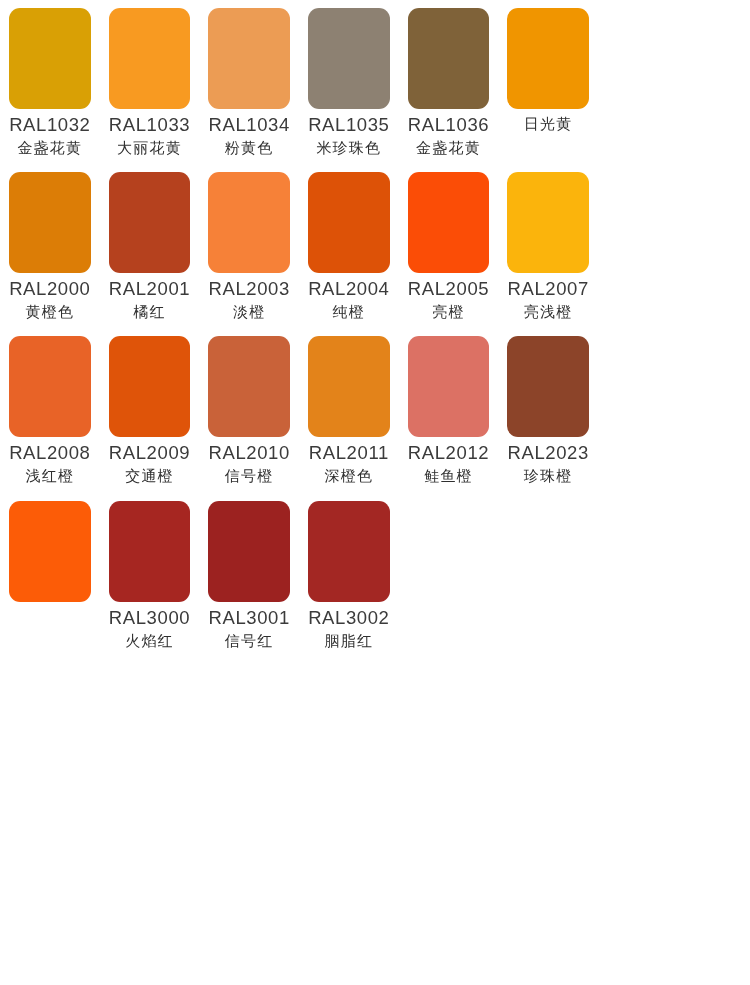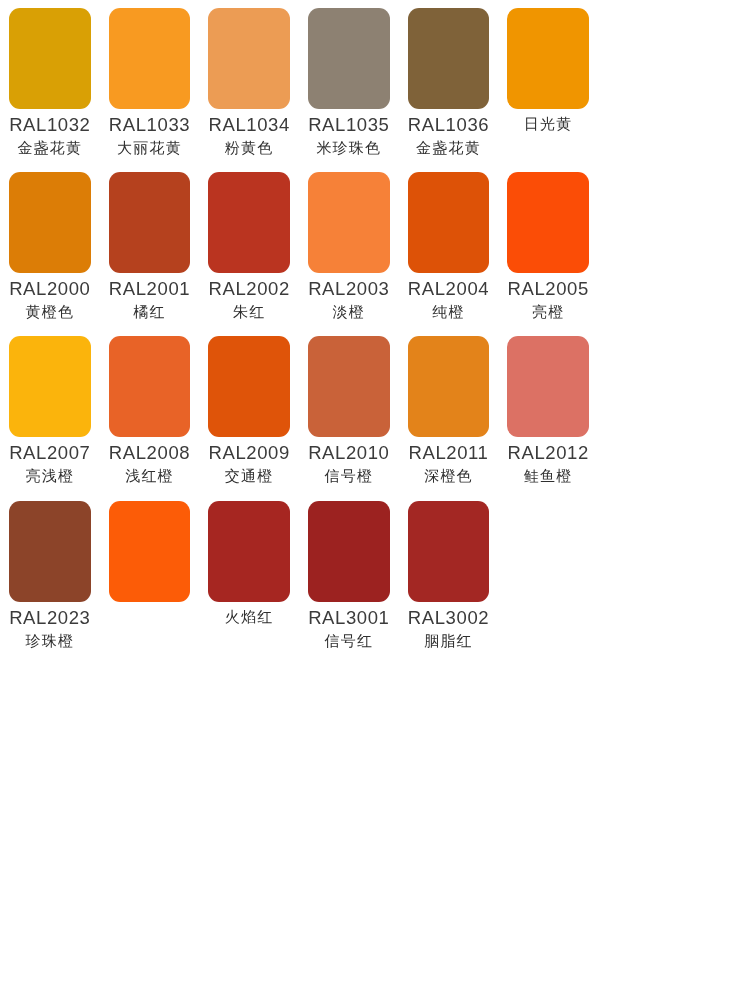--- a/index.html
+++ b/index.html
@@ -114,27 +114,20 @@
       </div>
     </div>
     <div class="swatch-cell">
       <div class="swatch-chip" style="background-color: rgb(181, 65, 30);"></div>
       <div class="swatch-label">
         <span class="swatch-code">RAL2001</span>
         <span class="swatch-name">橘红</span>
       </div>
     </div>
     <div class="swatch-cell">
-      <div class="swatch-chip" style="background-color: rgb(186, 52, 32);"></div>
-      <div class="swatch-label">
-        <span class="swatch-code">RAL2002</span>
-        <span class="swatch-name">朱红</span>
-      </div>
-    </div>
-    <div class="swatch-cell">
       <div class="swatch-chip" style="background-color: rgb(246, 129, 56);"></div>
       <div class="swatch-label">
         <span class="swatch-code">RAL2003</span>
         <span class="swatch-name">淡橙</span>
       </div>
     </div>
     <div class="swatch-cell">
       <div class="swatch-chip" style="background-color: rgb(221, 82, 7);"></div>
       <div class="swatch-label">
         <span class="swatch-code">RAL2004</span>
@@ -196,20 +189,21 @@
         <span class="swatch-code">RAL2023</span>
         <span class="swatch-name">珍珠橙</span>
       </div>
     </div>
     <div class="swatch-cell">
       <div class="swatch-chip" style="background-color: rgb(252, 92, 7);"></div>
     </div>
     <div class="swatch-cell">
       <div class="swatch-chip" style="background-color: rgb(166, 38, 33);"></div>
       <div class="swatch-label">
+        <span class="swatch-code">RAL3000</span>
         <span class="swatch-name">火焰红</span>
       </div>
     </div>
     <div class="swatch-cell">
       <div class="swatch-chip" style="background-color: rgb(156, 34, 32);"></div>
       <div class="swatch-label">
         <span class="swatch-code">RAL3001</span>
         <span class="swatch-name">信号红</span>
       </div>
     </div>

